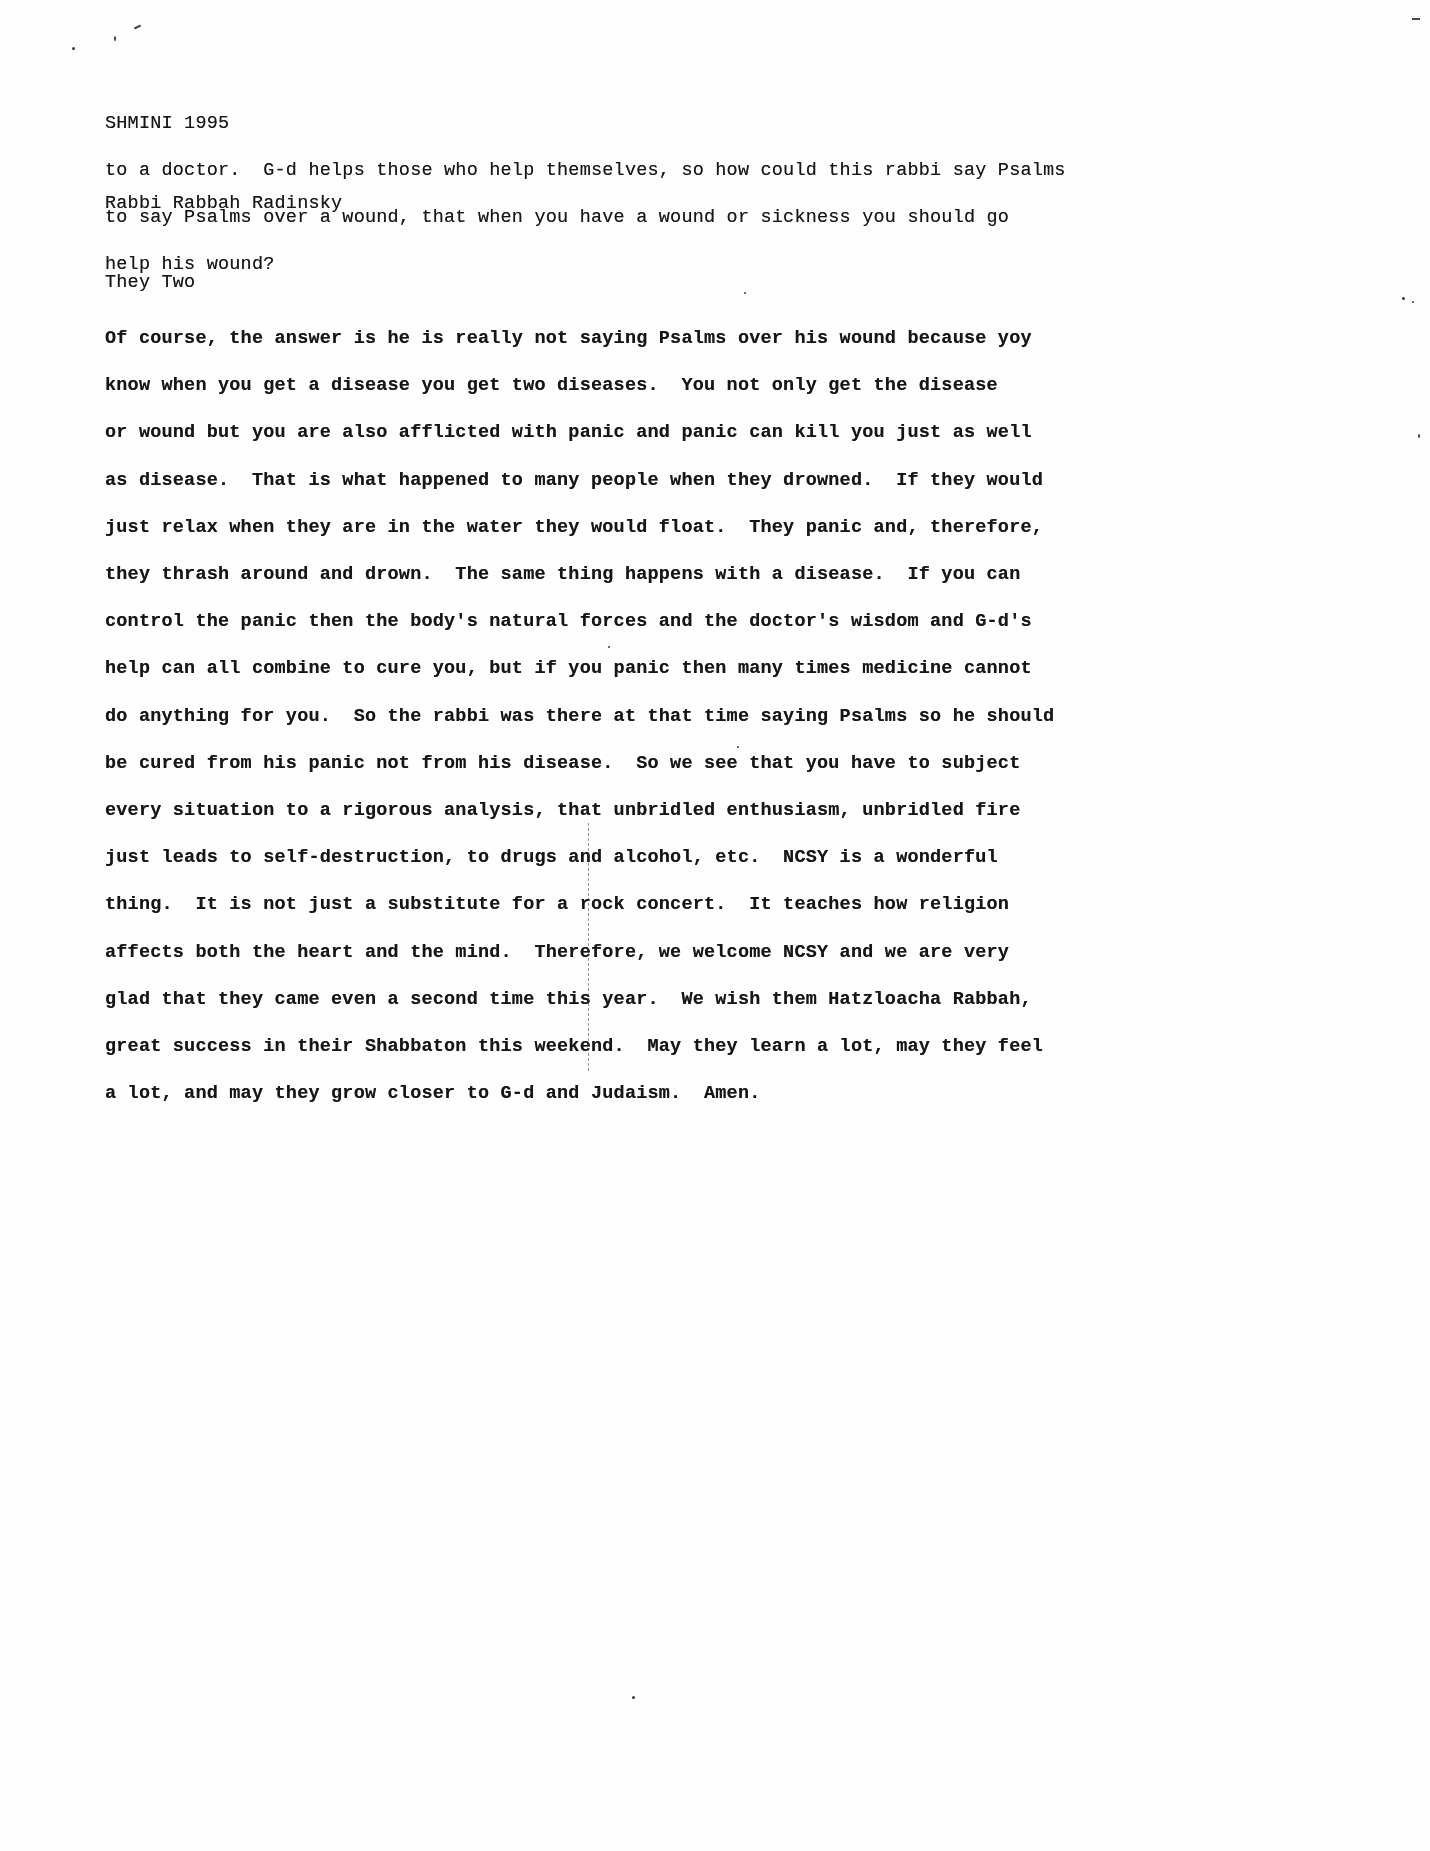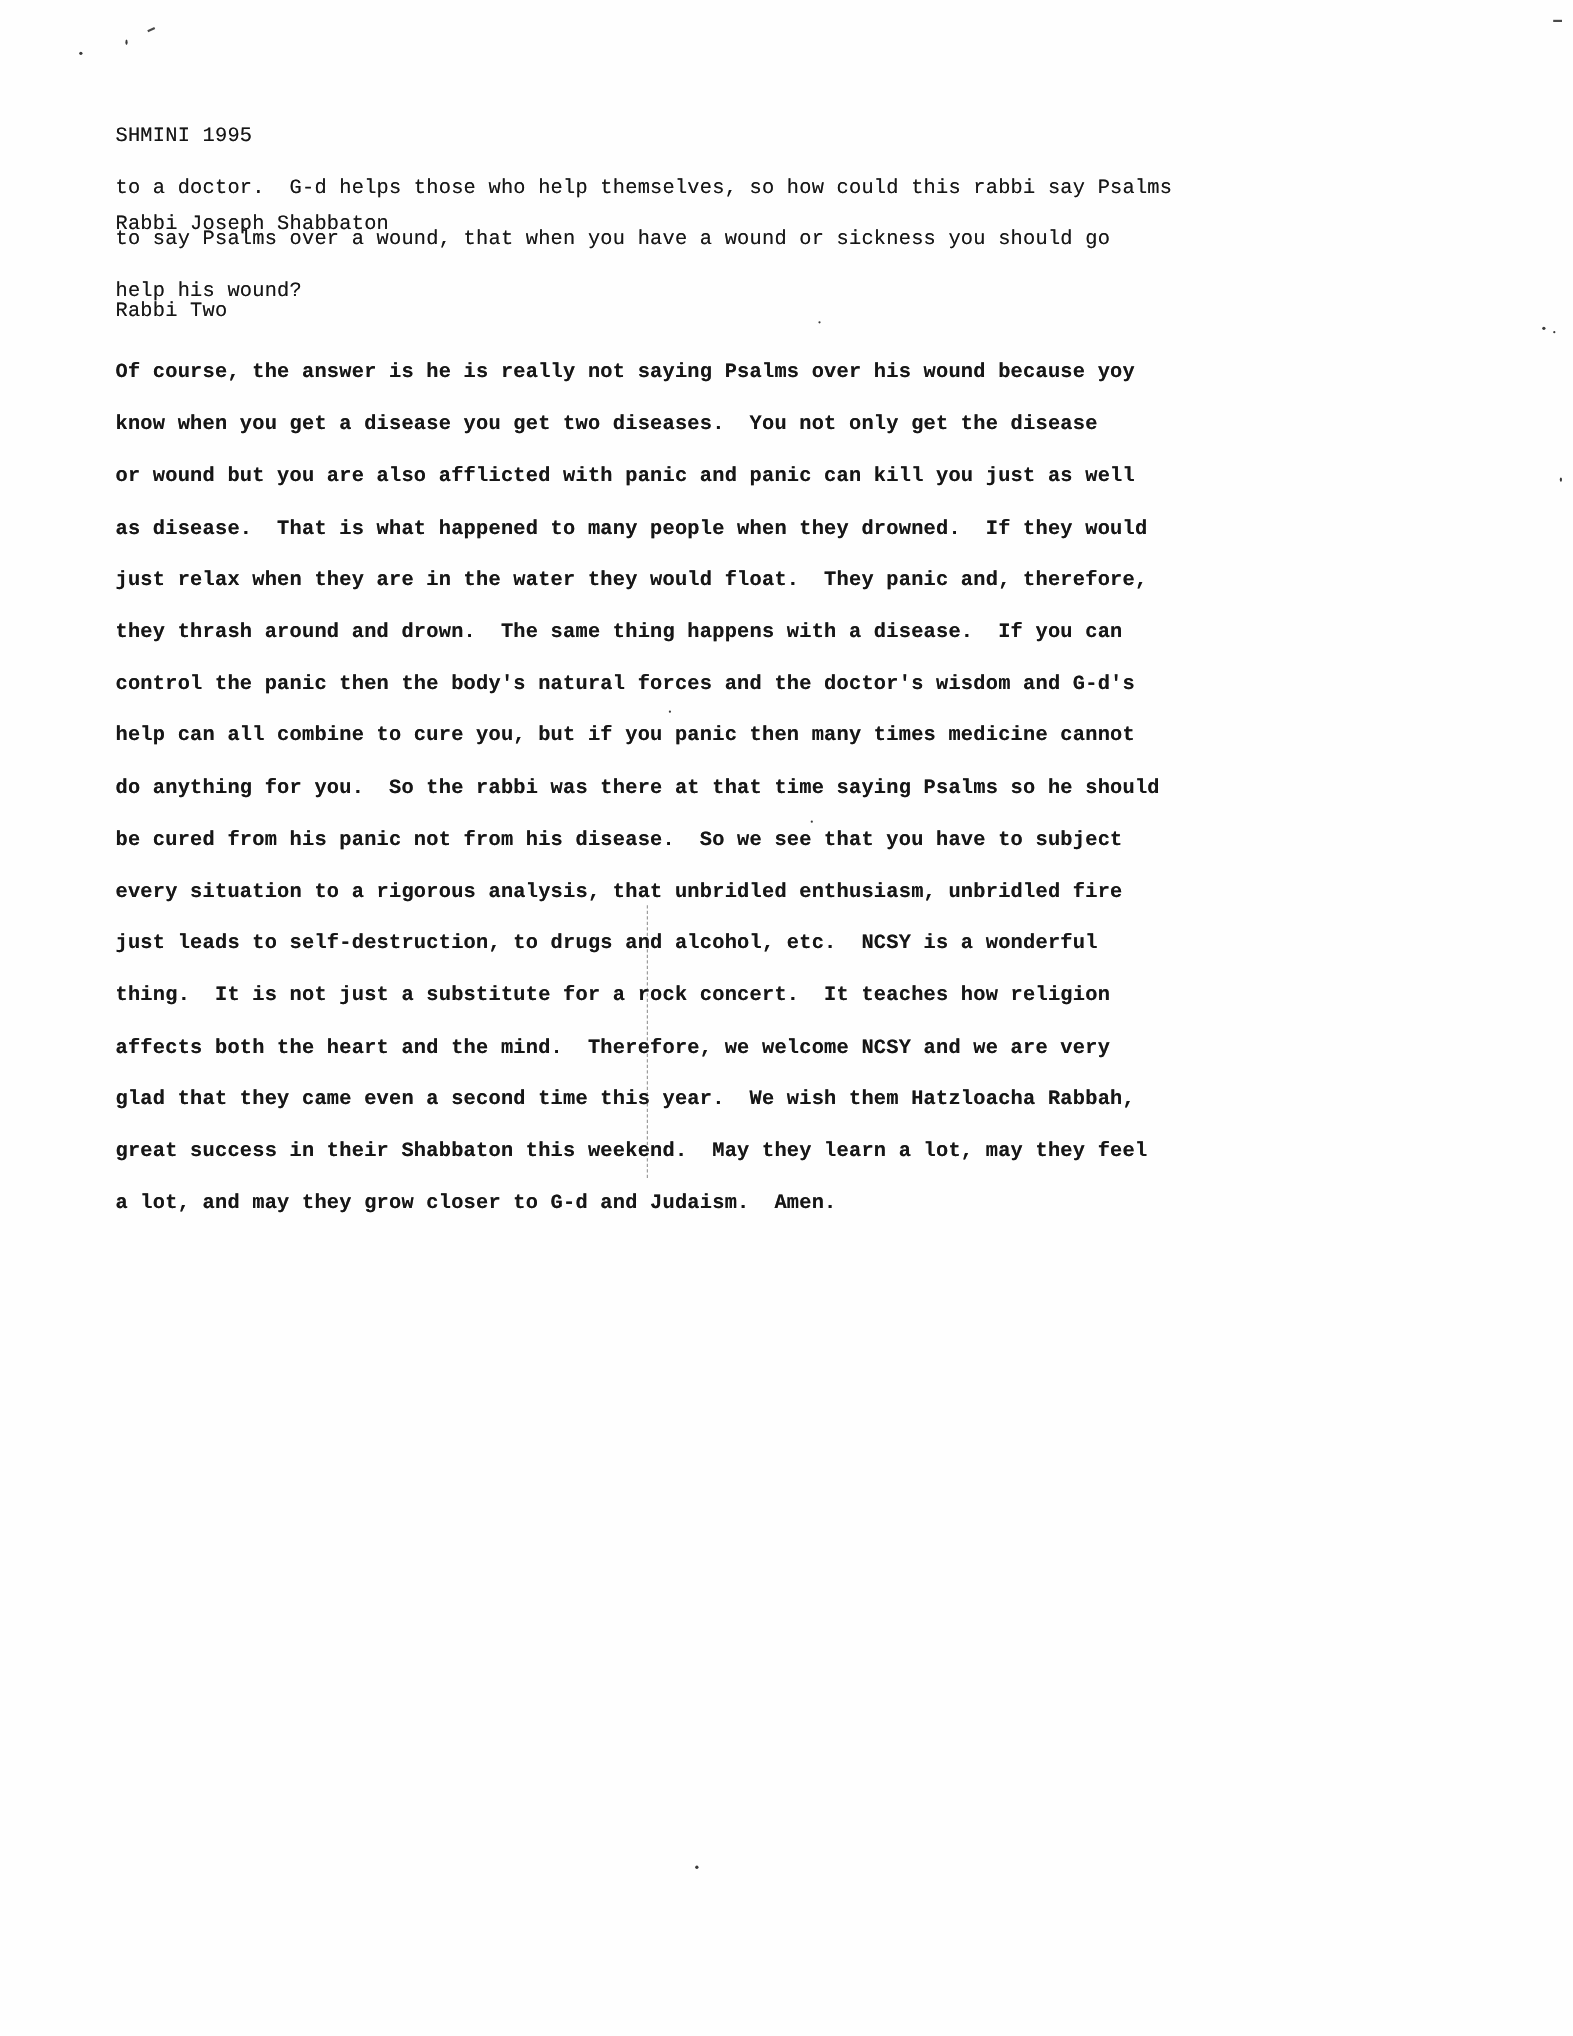--- a/index.html
+++ b/index.html
@@ -60,22 +60,22 @@
     background: #4a4a4a;
   }
 </style>
 </head>
 <body>
 
 <div class="scan-page">
 
   <div class="page-header typewriter">
     <div>SHMINI 1995</div>
-    <div>Rabbi Joseph Shabbaton</div>
-    <div>Rabbi Two</div>
+    <div>Rabbi Rabbah Radinsky</div>
+    <div>They Two</div>
   </div>
 
   <div class="para para-1 typewriter"><div class="line">to a doctor.  G-d helps those who help themselves, so how could this rabbi say Psalms</div><div class="line">to say Psalms over a wound, that when you have a wound or sickness you should go</div><div class="line">help his wound?</div></div>
 
   <div class="para para-2 typewriter"><div class="line">Of course, the answer is he is really not saying Psalms over his wound because yoy</div><div class="line">know when you get a disease you get two diseases.  You not only get the disease</div><div class="line">or wound but you are also afflicted with panic and panic can kill you just as well</div><div class="line">as disease.  That is what happened to many people when they drowned.  If they would</div><div class="line">just relax when they are in the water they would float.  They panic and, therefore,</div><div class="line">they thrash around and drown.  The same thing happens with a disease.  If you can</div><div class="line">control the panic then the body's natural forces and the doctor's wisdom and G-d's</div><div class="line">help can all combine to cure you, but if you panic then many times medicine cannot</div><div class="line">do anything for you.  So the rabbi was there at that time saying Psalms so he should</div><div class="line">be cured from his panic not from his disease.  So we see that you have to subject</div><div class="line">every situation to a rigorous analysis, that unbridled enthusiasm, unbridled fire</div><div class="line">just leads to self-destruction, to drugs and alcohol, etc.  NCSY is a wonderful</div><div class="line">thing.  It is not just a substitute for a rock concert.  It teaches how religion</div><div class="line">affects both the heart and the mind.  Therefore, we welcome NCSY and we are very</div><div class="line">glad that they came even a second time this year.  We wish them Hatzloacha Rabbah,</div><div class="line">great success in their Shabbaton this weekend.  May they learn a lot, may they feel</div><div class="line">a lot, and may they grow closer to G-d and Judaism.  Amen.</div></div>
 
   <div class="crease-line"></div>
 
   <div class="speck" style="left:72px;  top:47px;  width:3px; height:3px;"></div>
   <div class="speck" style="left:114px; top:36px;  width:2px; height:5px;"></div>

